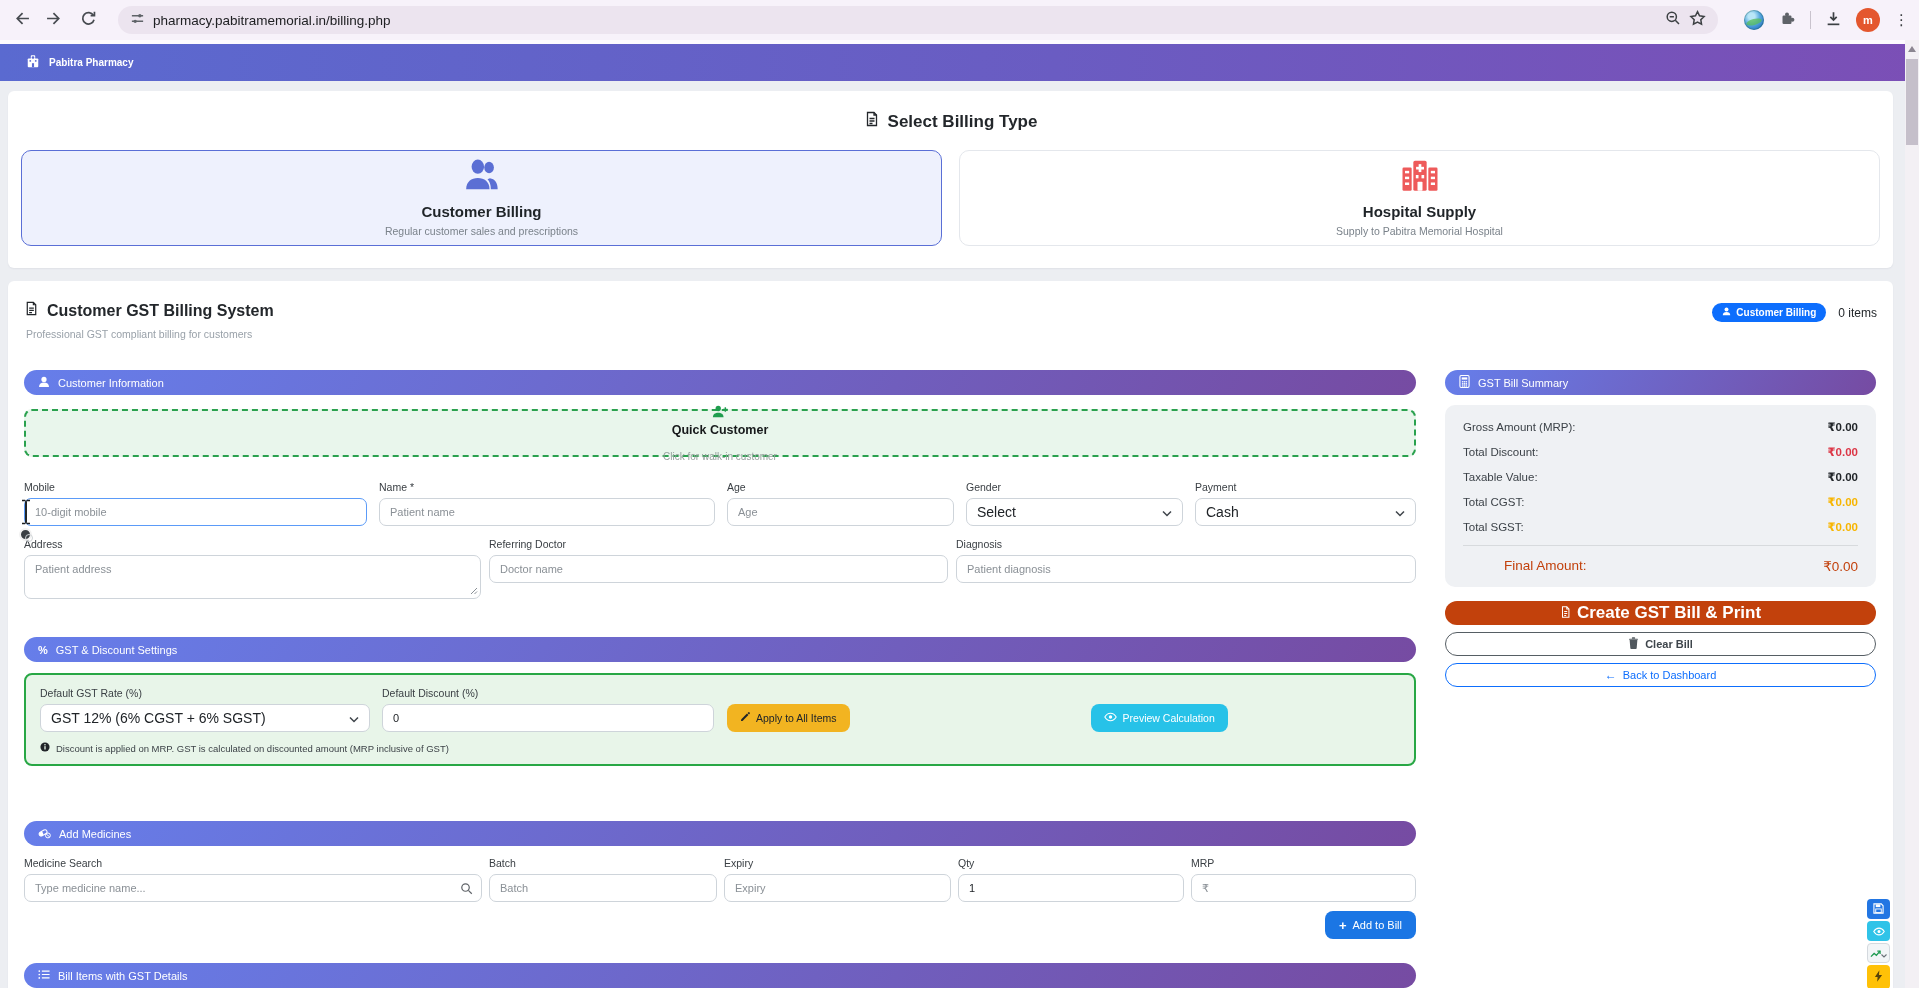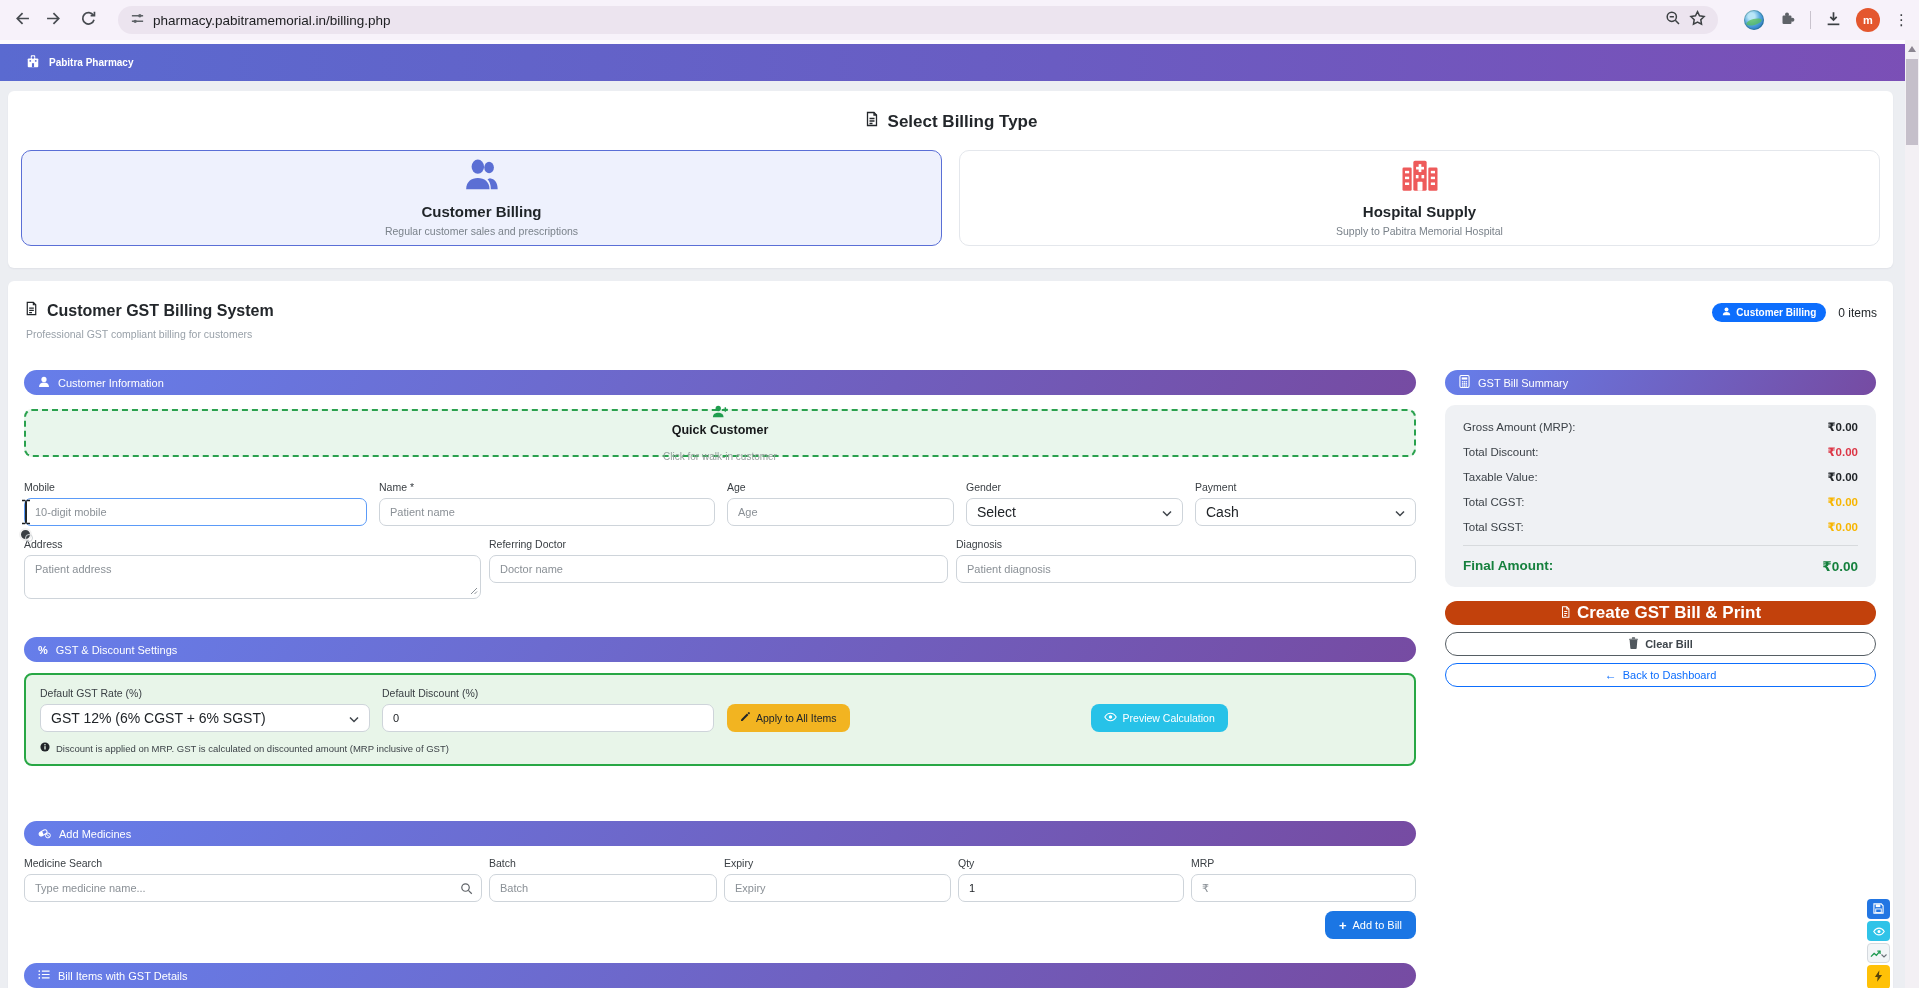--- a/index.html
+++ b/index.html
@@ -84,21 +84,21 @@
   .btn-blue{height:28px;background:#1b76e4;color:#fff;font-size:11px;border-radius:8px;padding:0 14px;}
   .btn-blue .plus{font-size:13px;font-weight:bold;}
 
   
   .sum-card{margin-top:10px;background:#eff1f4;border-radius:10px;padding:15px 18px 13px;}
   .srow{display:flex;justify-content:space-between;align-items:center;font-size:11.5px;color:#3c4248;margin-bottom:11px;}
   .srow .val{font-weight:bold;color:#212529;}
   .srow .val.red{color:#dc3545;}
   .srow .val.orange{color:#f7b500;}
   .sdivider{border-top:1px solid #d7dadd;margin:2px 0 12px;}
-  .final-row{display:flex;justify-content:space-between;font-size:13.5px;font-weight:bold;color:#15803d;}
+  .final-row{display:flex;justify-content:space-between;font-size:13.5px;font-weight:normal;color:#c2410c;margin-left:41px;}
   .btn-green{width:100%;margin-top:14px;height:24px;background:#c2410c;color:#fff;font-size:17px;font-weight:bold;border-radius:12px;}
   .btn-outline{width:100%;margin-top:7px;height:24px;background:#fff;font-size:11px;border-radius:12px;}
   .btn-outline.gray{border:1px solid #565e64;color:#3e454b;font-weight:bold;}
   .btn-outline.blue{border:1px solid #0d6efd;color:#0d6efd;}
 
   
   .floaties{position:absolute;right:29px;top:899px;display:flex;flex-direction:column;gap:2px;z-index:5;}
   .floatie{width:23px;height:20px;border:none;border-radius:4px;display:flex;align-items:center;justify-content:center;cursor:pointer;padding:0;}
   .fl-blue{background:#2276e3;color:#fff;}
   .fl-cyan{background:#2fc3e8;color:#fff;}

